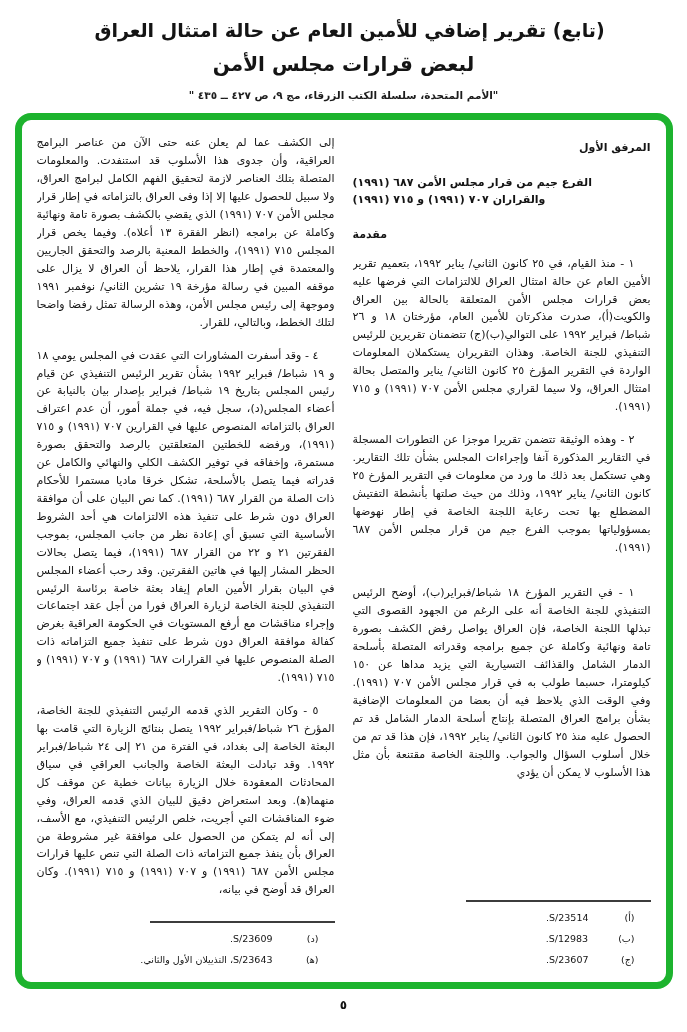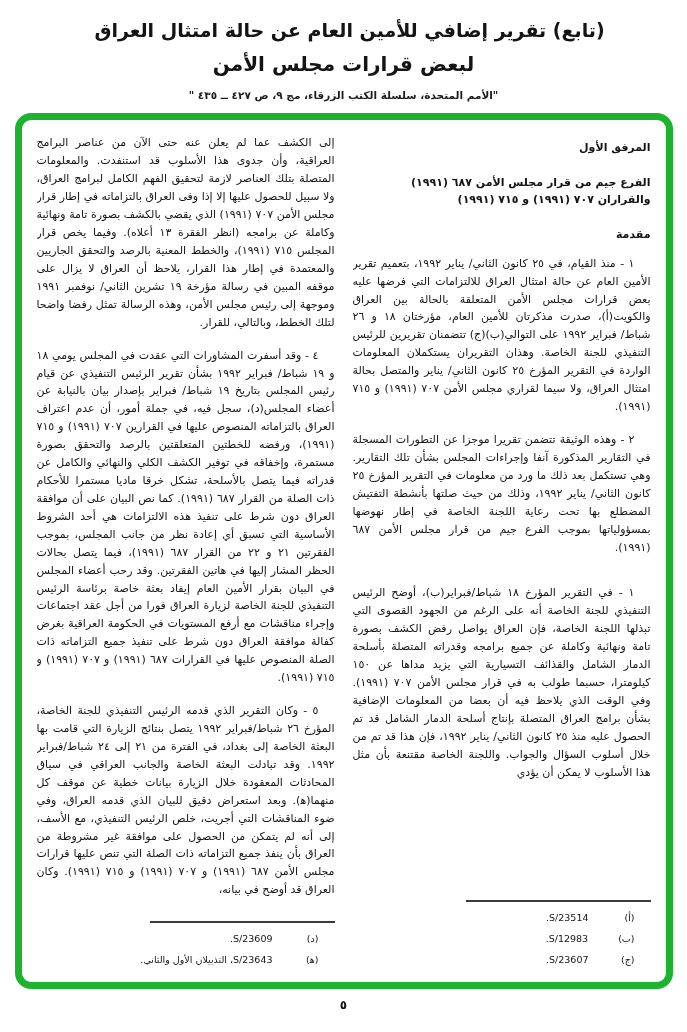--- a/index.html
+++ b/index.html
@@ -42,21 +42,21 @@
     flex-direction: column;
     font-size: 11px;
     line-height: 1.63;
     text-align: justify;
     overflow: hidden;
     gap: 10px;
   }
   p.para { margin: 0 0 5px 0; text-indent: 16px; }
   p.para-cont { margin: 0 0 5px 0; text-indent: 0; }
   .head-right { font-weight: bold; text-align: right; margin: 5px 0 0 0; line-height: 1.6; }
-  .head-center { font-weight: bold; text-align: right; margin: 7px 0 1px 0; line-height: 1.6; }
+  .head-center { font-weight: bold; text-align: left; margin: 7px 0 1px 0; line-height: 1.6; }
   .head-center.tight { margin-top: 2px; }
   .head-center div { line-height: 1.55; }
 
   
   .fn-block { margin-top: auto; padding-top: 4px; }
   .fn-rule {
     width: 62%;
     border-top: 2px solid #3c3c3c;
     margin: 0 0 9px 0; 
   }

